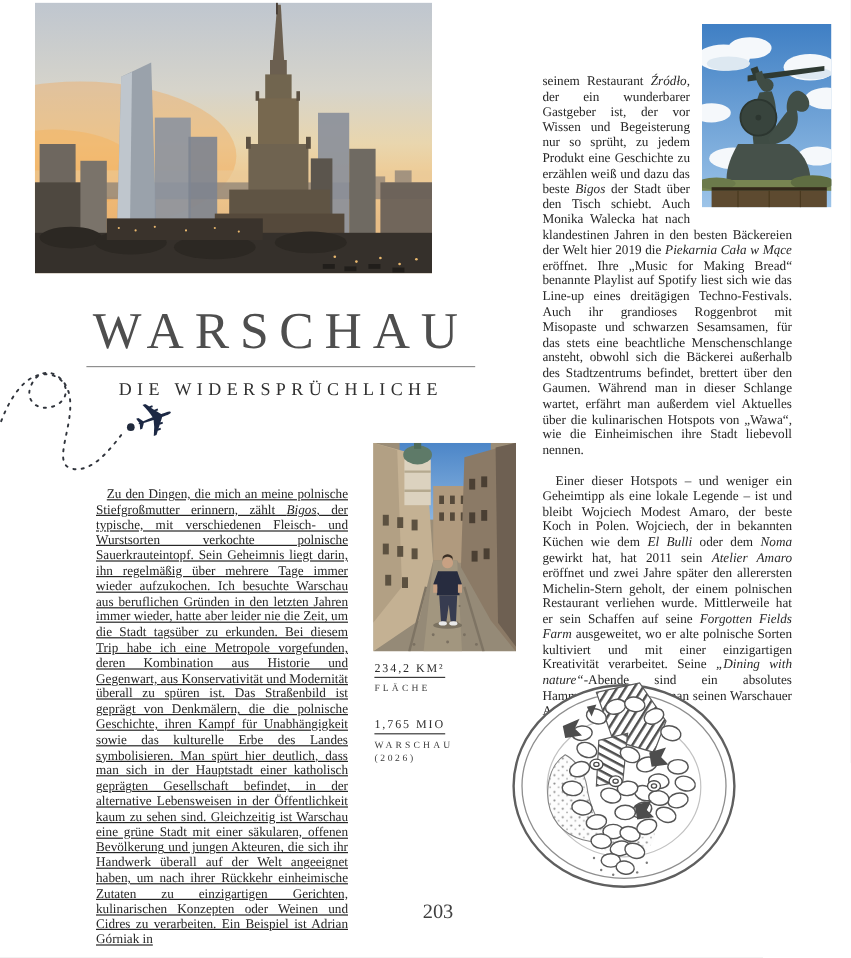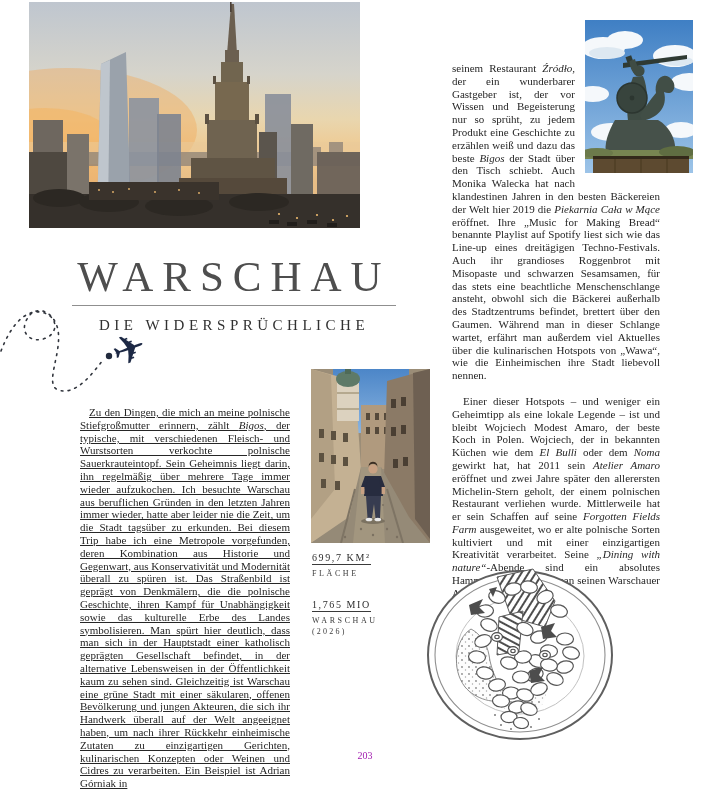--- a/index.html
+++ b/index.html
@@ -33,21 +33,21 @@
   .col-right p.indent{text-indent:11px;margin-top:13px;}
   .col i{font-style:italic;}
 
   
   .stats{position:absolute;left:312px;top:552px;width:110px;font-size:9.5px;color:#2d2d2d;}
   .stat{margin-bottom:21px;}
   .stat-value{display:inline-block;letter-spacing:1.6px;border-bottom:1px solid #3a3a3a;padding-bottom:1px;font-size:10px;}
   .stat-label{margin-top:4px;letter-spacing:2.6px;font-size:8px;color:#3c3c3c;}
   .stat-year{letter-spacing:2.2px;font-size:8px;color:#3c3c3c;margin-top:2px;}
 
-  .page-number{position:absolute;left:310px;top:750px;width:110px;text-align:center;font-size:10px;color:#a21caf;}
+  .page-number{position:absolute;left:310px;top:750px;width:110px;text-align:center;font-size:17px;color:#404040;}
 
   .doodle{position:absolute;left:0;top:298px;}
 </style>
 </head>
 <body>
 
 <div class="page">
 
   <div class="photo" style="left:29px;top:2px;width:331px;height:226px;">
     <svg width="331" height="226" viewBox="0 0 331 226">
@@ -273,21 +273,21 @@
       <rect x="50" y="118" width="3.4" height="7" fill="#c8a183"></rect>
       <rect x="70.6" y="118" width="3.4" height="7" fill="#c8a183"></rect>
       <path d="M 55 127 L 70 127 L 69 149 L 64.5 149 L 63 135 L 61 149 L 56.5 149 Z" fill="#373c50"></path>
       <ellipse cx="58" cy="150.5" rx="3.4" ry="1.8" fill="#e9e9e9"></ellipse>
       <ellipse cx="66.8" cy="150.5" rx="3.4" ry="1.8" fill="#e9e9e9"></ellipse>
     </svg>
   </div>
 
   <div class="stats">
     <div class="stat">
-      <span class="stat-value">699,7 KM²</span>
+      <span class="stat-value">234,2 KM²</span>
       <div class="stat-label">FLÄCHE</div>
     </div>
     <div class="stat">
       <span class="stat-value">1,765 MIO</span>
       <div class="stat-label">WARSCHAU</div>
       <div class="stat-year">(2026)</div>
     </div>
   </div>
 
   <div class="col col-right">

